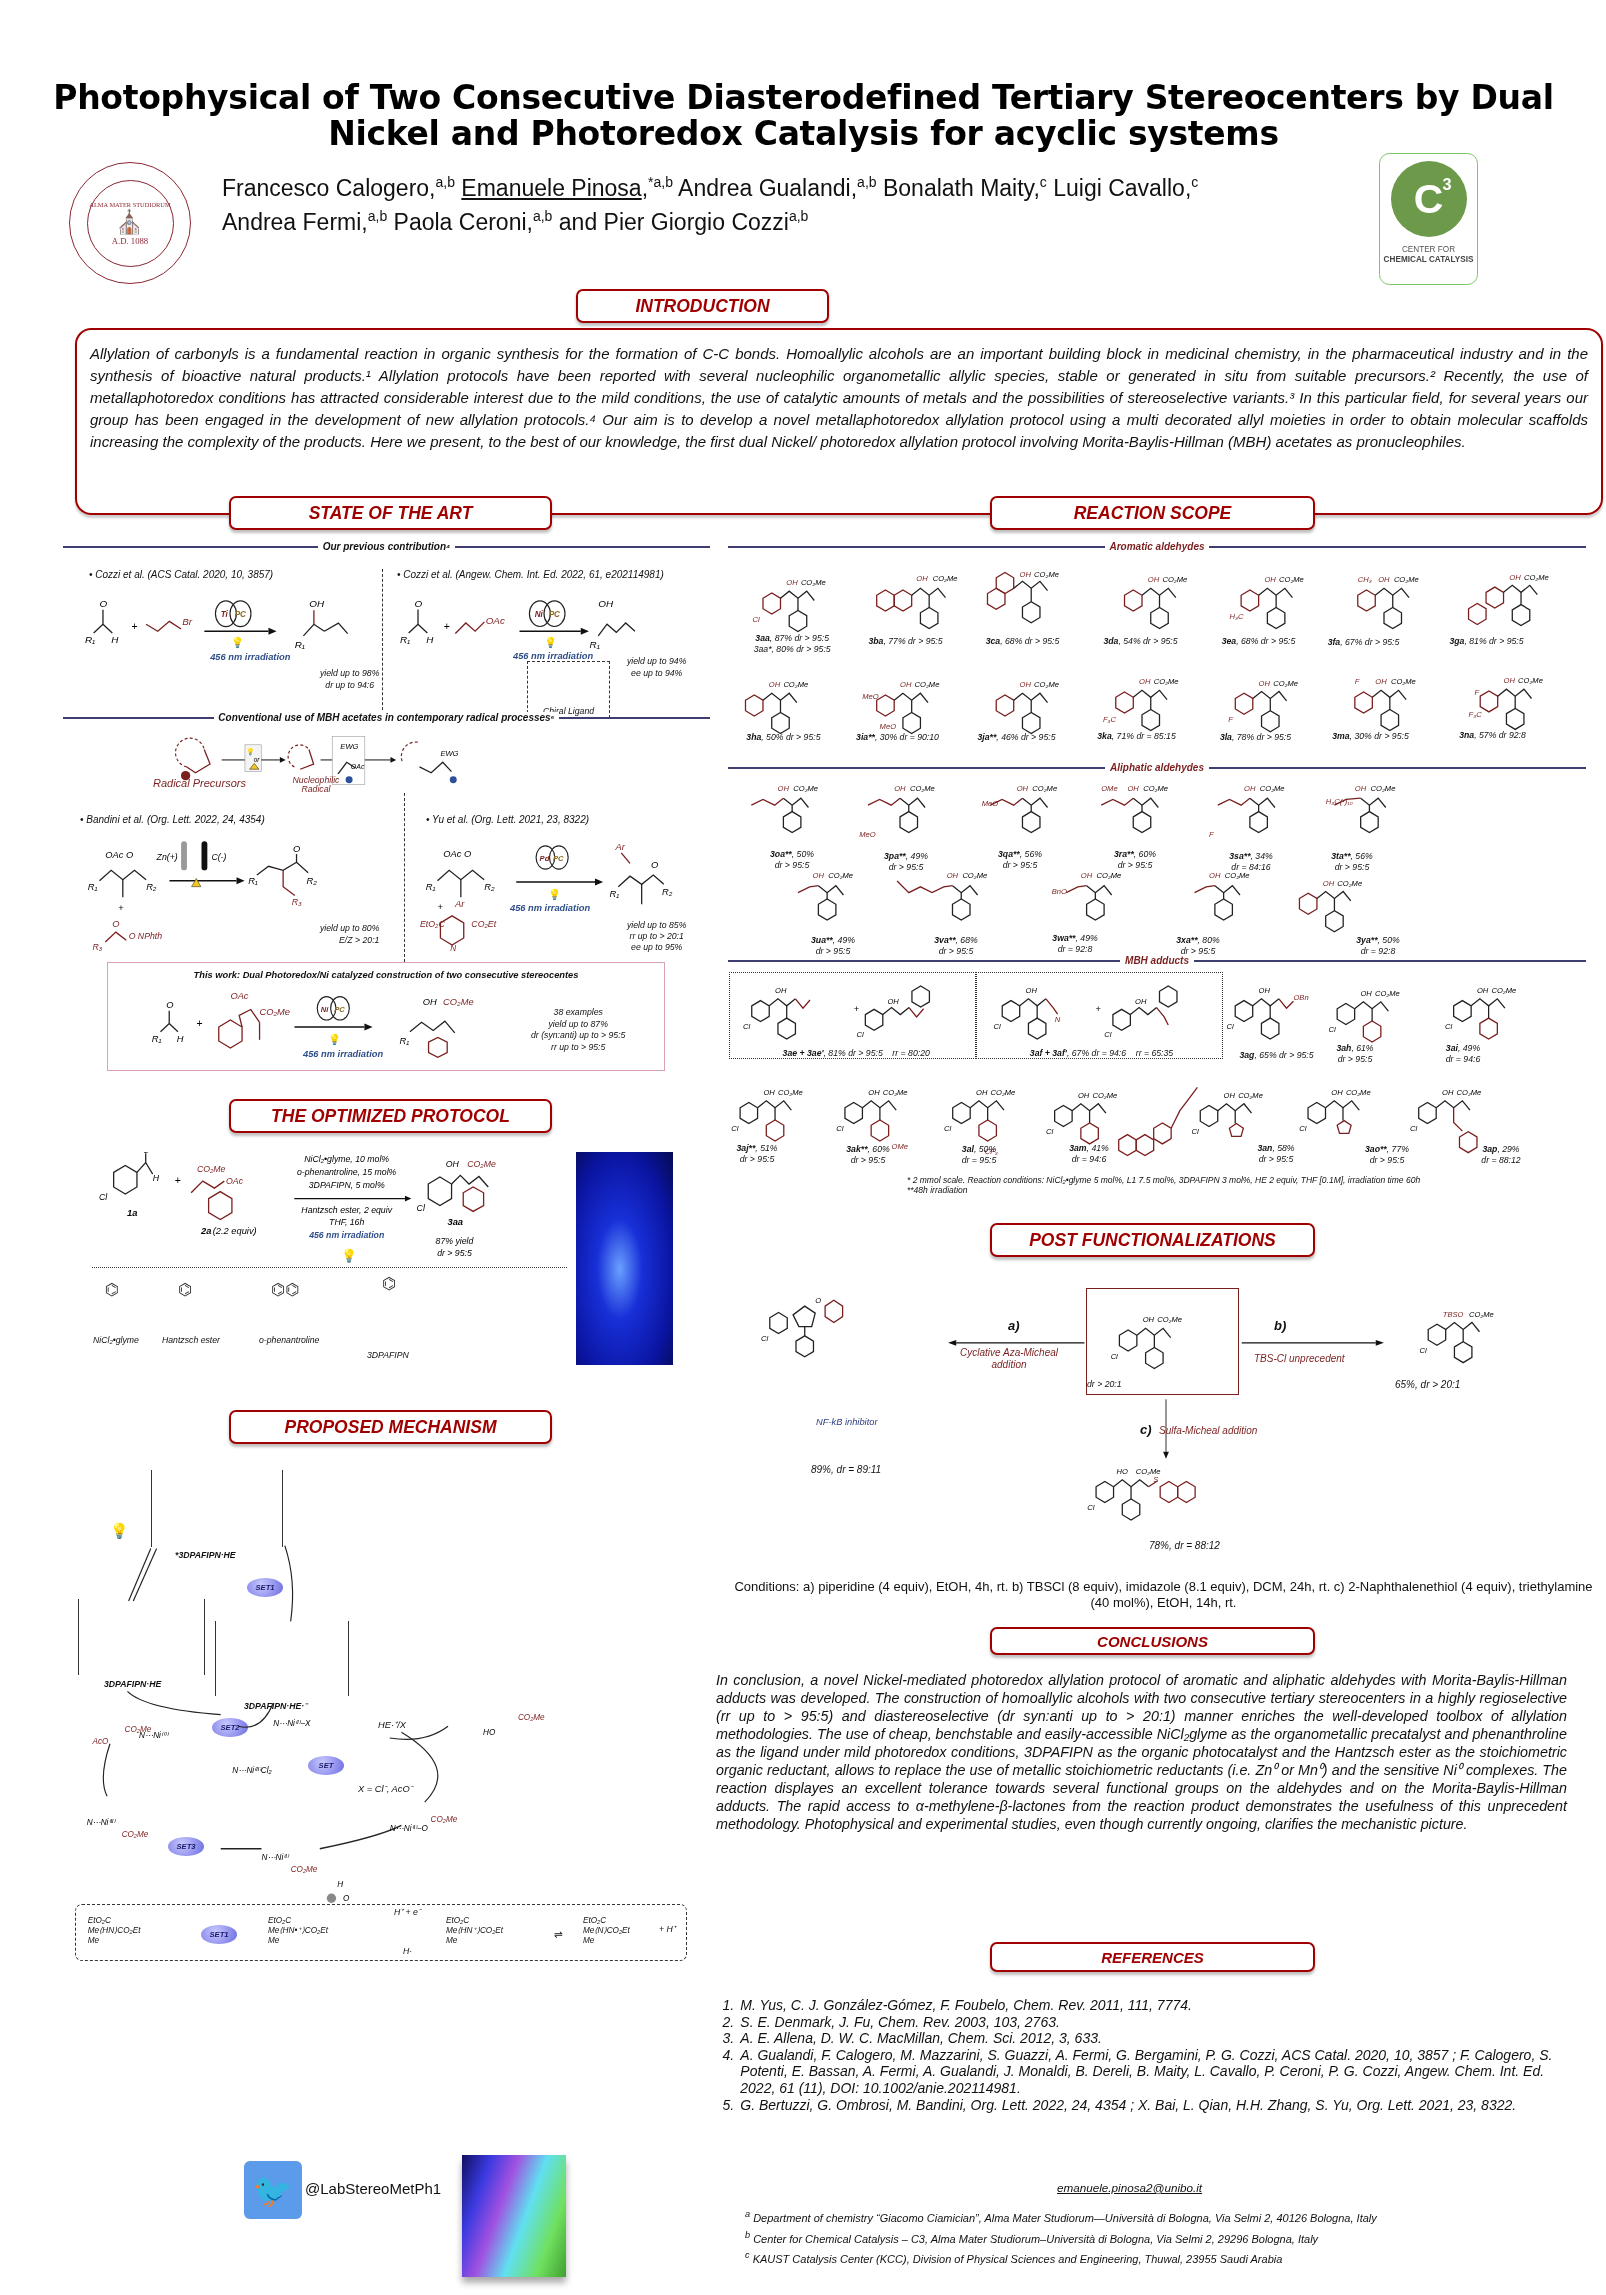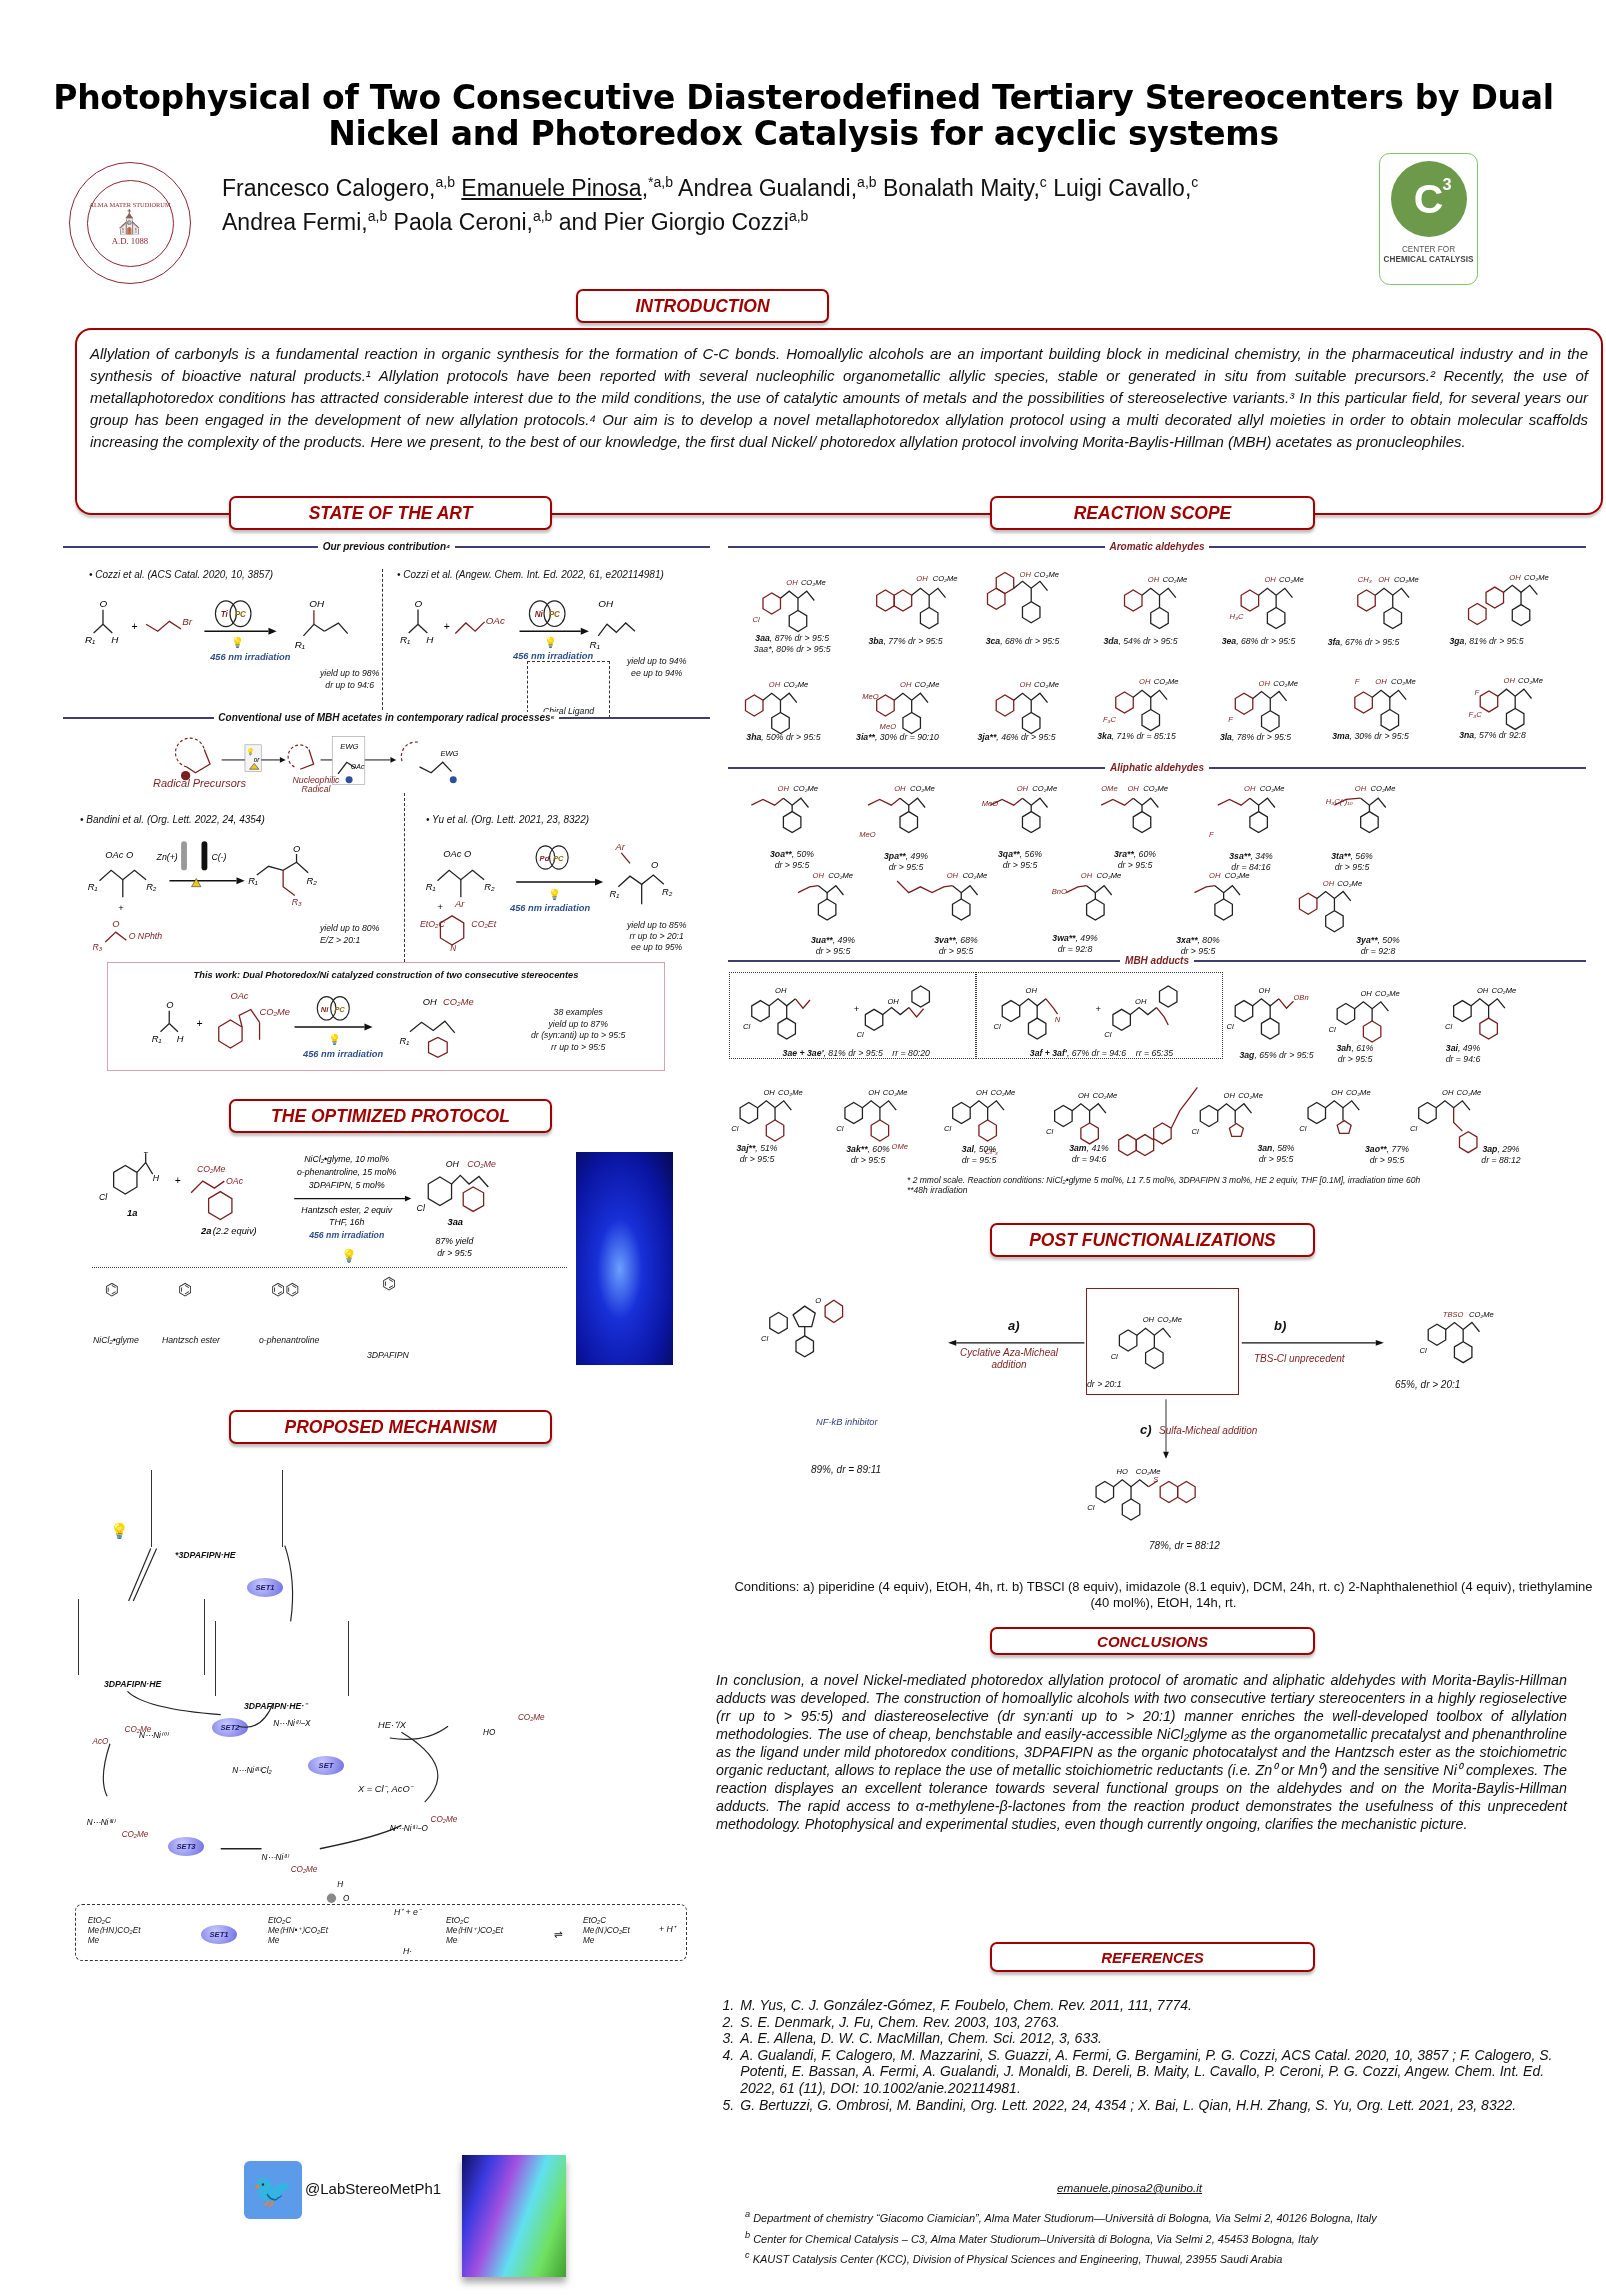--- a/index.html
+++ b/index.html
@@ -192,21 +192,21 @@
     <polygon points="265,74 279,80 265,86" fill="#111"></polygon>
   <polygon points="188,90 196,76 204,90" fill="#f3c61c" stroke="#333"></polygon>
   <text x="362" y="30" font-style="italic" font-size="16">O</text>
   <polyline class="struct" points="300,70 320,55 345,62 368,48 388,66"></polyline>
     <line class="struct" x1="368" y1="48" x2="368" y2="34"></line>
   <polyline class="struct-r" points="345,62 345,90 365,105"></polyline>
   <text x="285" y="85" font-style="italic" font-size="16">R₁</text>
     <text x="385" y="85" font-style="italic" font-size="16">R₂</text>
     <text x="360" y="122" fill="#7a1e1e" font-style="italic" font-size="15">R₃</text>
 </svg>
-<div class="abs small" style="left:320px;top:923px;text-align:left;line-height:11.7px;font-size:8.7px">
+<div class="abs small" style="left:320px;top:923px;text-align:right;line-height:11.7px;font-size:8.7px">
   <div>yield up to 80%</div>
   <div>E/Z &gt; 20:1</div>
 </div>
 
 <div class="abs small" style="left:426px;top:814px">• Yu et al. (Org. Lett. 2021, 23, 8322)</div>
 <svg class="abs" style="left:420px;top:834px" width="280" height="117" viewBox="0 0 480 200">
   <text x="40" y="40" font-style="italic" font-size="16">OAc O</text>
   <polyline class="struct" points="30,80 50,62 70,78 90,62 110,78"></polyline>
     <line class="struct" x1="70" y1="78" x2="70" y2="108"></line>
   <text x="10" y="95" font-style="italic" font-size="16">R₁</text>
@@ -884,16 +884,16 @@
   <li>A. Gualandi, F. Calogero, M. Mazzarini, S. Guazzi, A. Fermi, G. Bergamini, P. G. Cozzi, ACS Catal. 2020, 10, 3857 ; F. Calogero, S. Potenti, E. Bassan, A. Fermi, A. Gualandi, J. Monaldi, B. Dereli, B. Maity, L. Cavallo, P. Ceroni, P. G. Cozzi, Angew. Chem. Int. Ed. 2022, 61 (11), DOI: 10.1002/anie.202114981.</li>
   <li>G. Bertuzzi, G. Ombrosi, M. Bandini, Org. Lett. 2022, 24, 4354 ; X. Bai, L. Qian, H.H. Zhang, S. Yu, Org. Lett. 2021, 23, 8322.</li>
 </ol>
 
 <div class="abs twitter">🐦</div>
 <div class="abs" style="left:305px;top:2180px;font-size:15px">@LabStereoMetPh1</div>
 <div class="abs photo-lab" style="left:462px;top:2155px;width:104px;height:122px;box-shadow:0 5.8px 7px rgba(0,0,0,0.35)"></div>
 <div class="abs" style="left:1057px;top:2181px;font-style:italic;font-size:11.7px;text-decoration:underline">emanuele.pinosa2@unibo.it</div>
 <div class="abs" style="left:745px;top:2206px;font-style:italic;font-size:11px;line-height:17px">
   <div><sup>a</sup> <span>Department of chemistry “Giacomo Ciamician”, Alma Mater Studiorum—Università di Bologna, Via Selmi 2, 40126 Bologna, Italy</span></div>
-  <div><sup>b</sup> <span>Center for Chemical Catalysis – C3, Alma Mater Studiorum–Università di Bologna, Via Selmi 2, 45453 Bologna, Italy</span></div>
+  <div><sup>b</sup> <span>Center for Chemical Catalysis – C3, Alma Mater Studiorum–Università di Bologna, Via Selmi 2, 29296 Bologna, Italy</span></div>
   <div><sup>c</sup> <span>KAUST Catalysis Center (KCC), Division of Physical Sciences and Engineering, Thuwal, 23955 Saudi Arabia</span></div>
 </div>
 
 
 </body></html>

